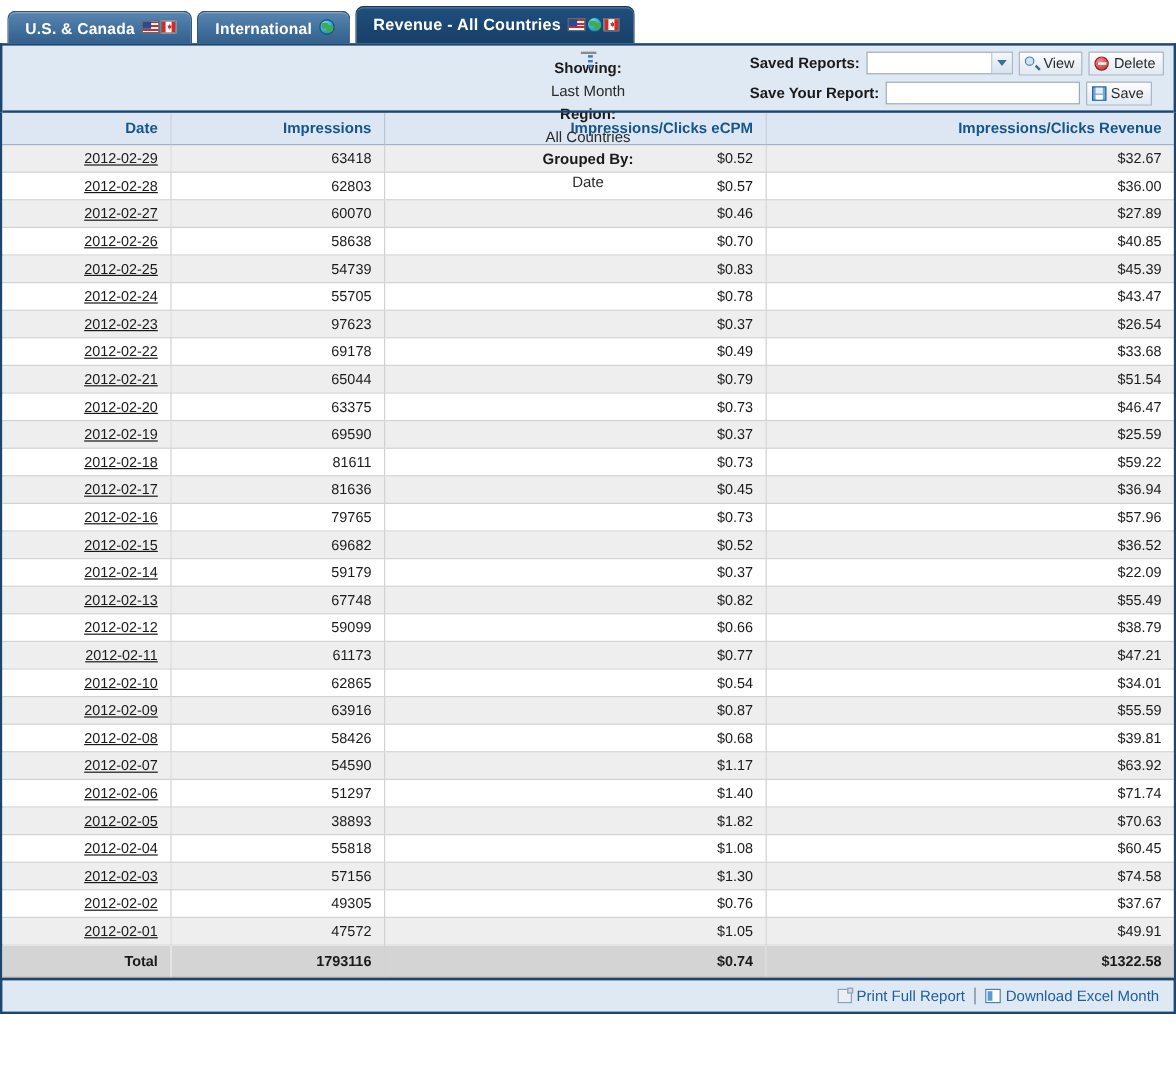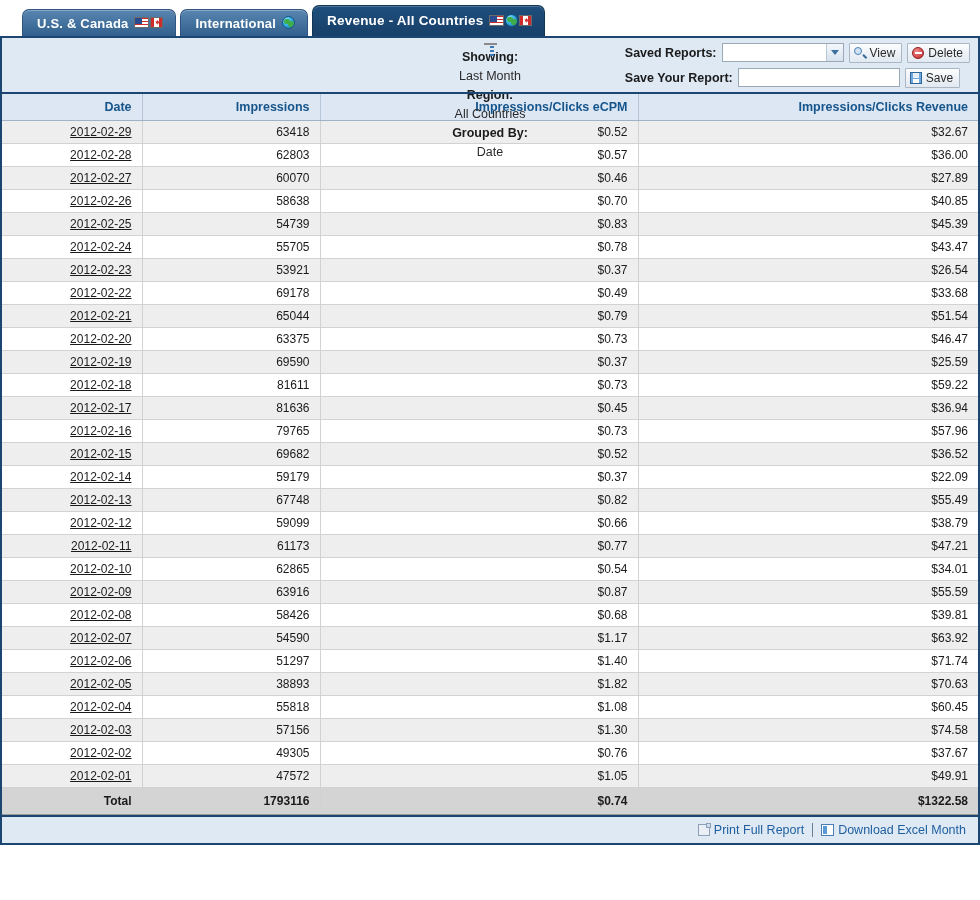--- a/index.html
+++ b/index.html
@@ -20,21 +20,21 @@
     width: 980px;
     height: 900px;
     background: #ffffff;
   }
 
   
   .tabbar {
     position: relative;
     height: 36px;
     background: #ffffff;
-    padding-left: 22px;
+    padding-left: 6px;
     box-sizing: border-box;
     display: flex;
     align-items: flex-end;
     gap: 4px;
     text-align: center;
   }
   .tab {
     position: relative;
     display: flex;
     align-items: center;
@@ -545,21 +545,21 @@
             <td>$45.39</td>
           </tr>
           <tr class="even">
             <td><span class="date-link">2012-02-24</span></td>
             <td>55705</td>
             <td>$0.78</td>
             <td>$43.47</td>
           </tr>
           <tr class="odd">
             <td><span class="date-link">2012-02-23</span></td>
-            <td>53921</td>
+            <td>97623</td>
             <td>$0.37</td>
             <td>$26.54</td>
           </tr>
           <tr class="even">
             <td><span class="date-link">2012-02-22</span></td>
             <td>69178</td>
             <td>$0.49</td>
             <td>$33.68</td>
           </tr>
           <tr class="odd">

